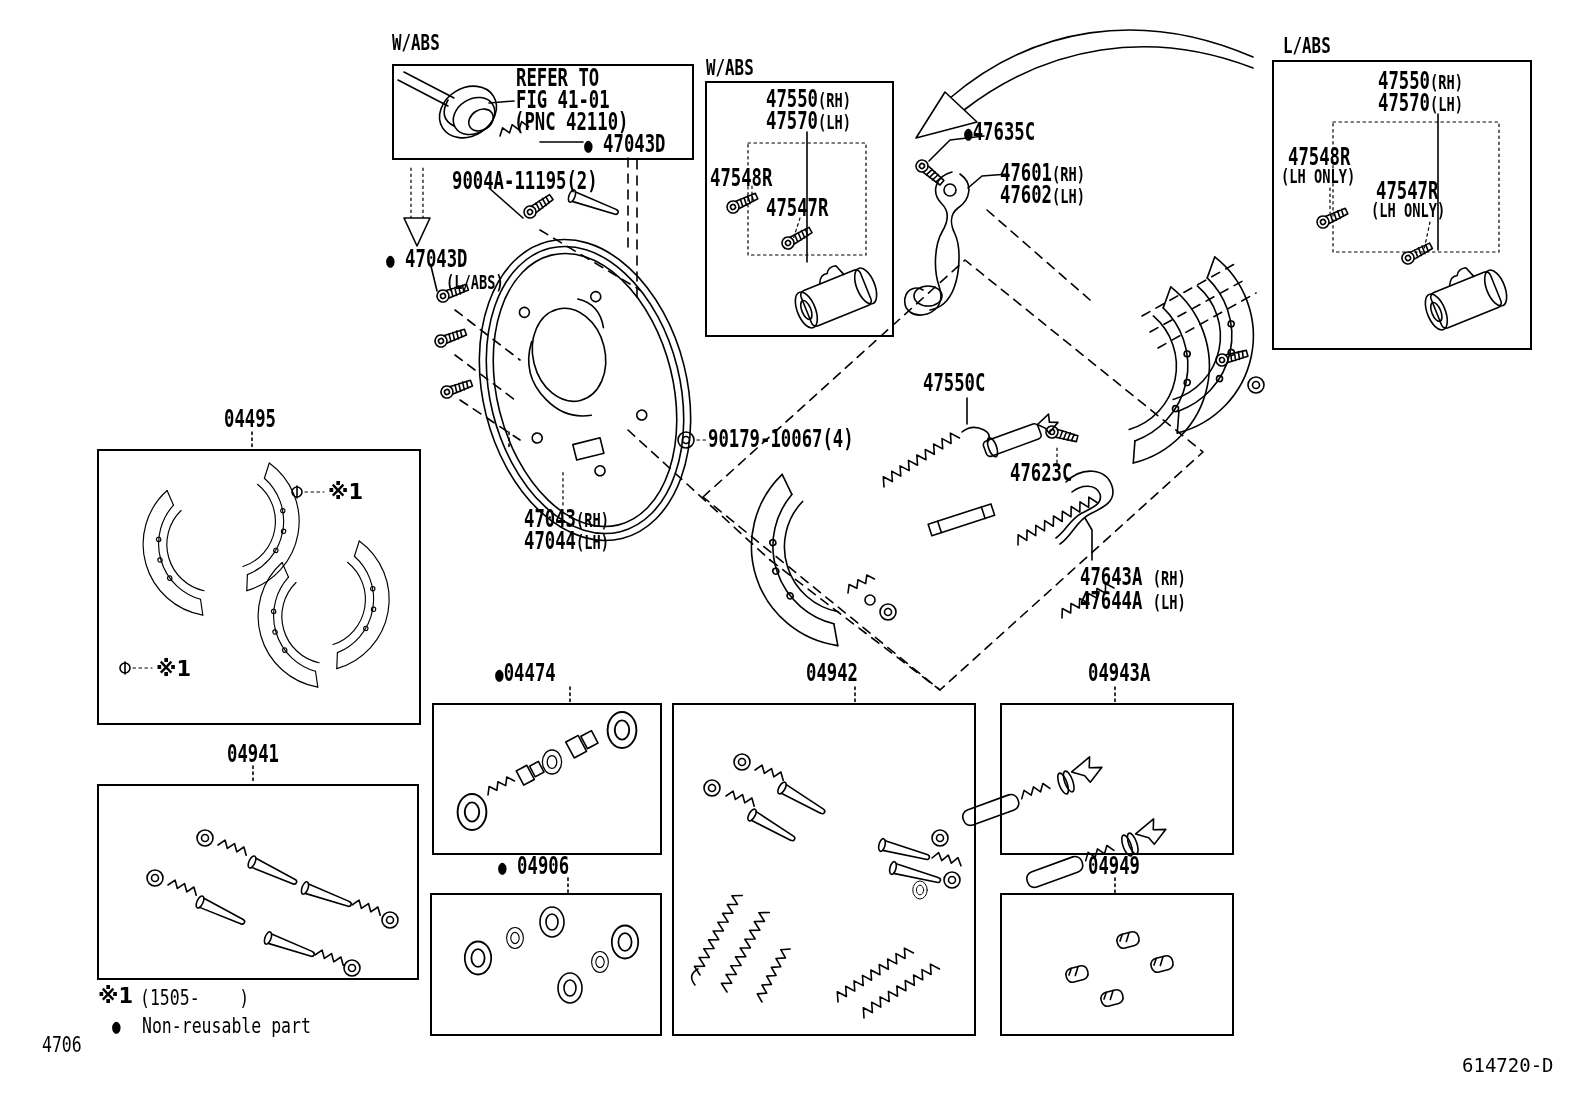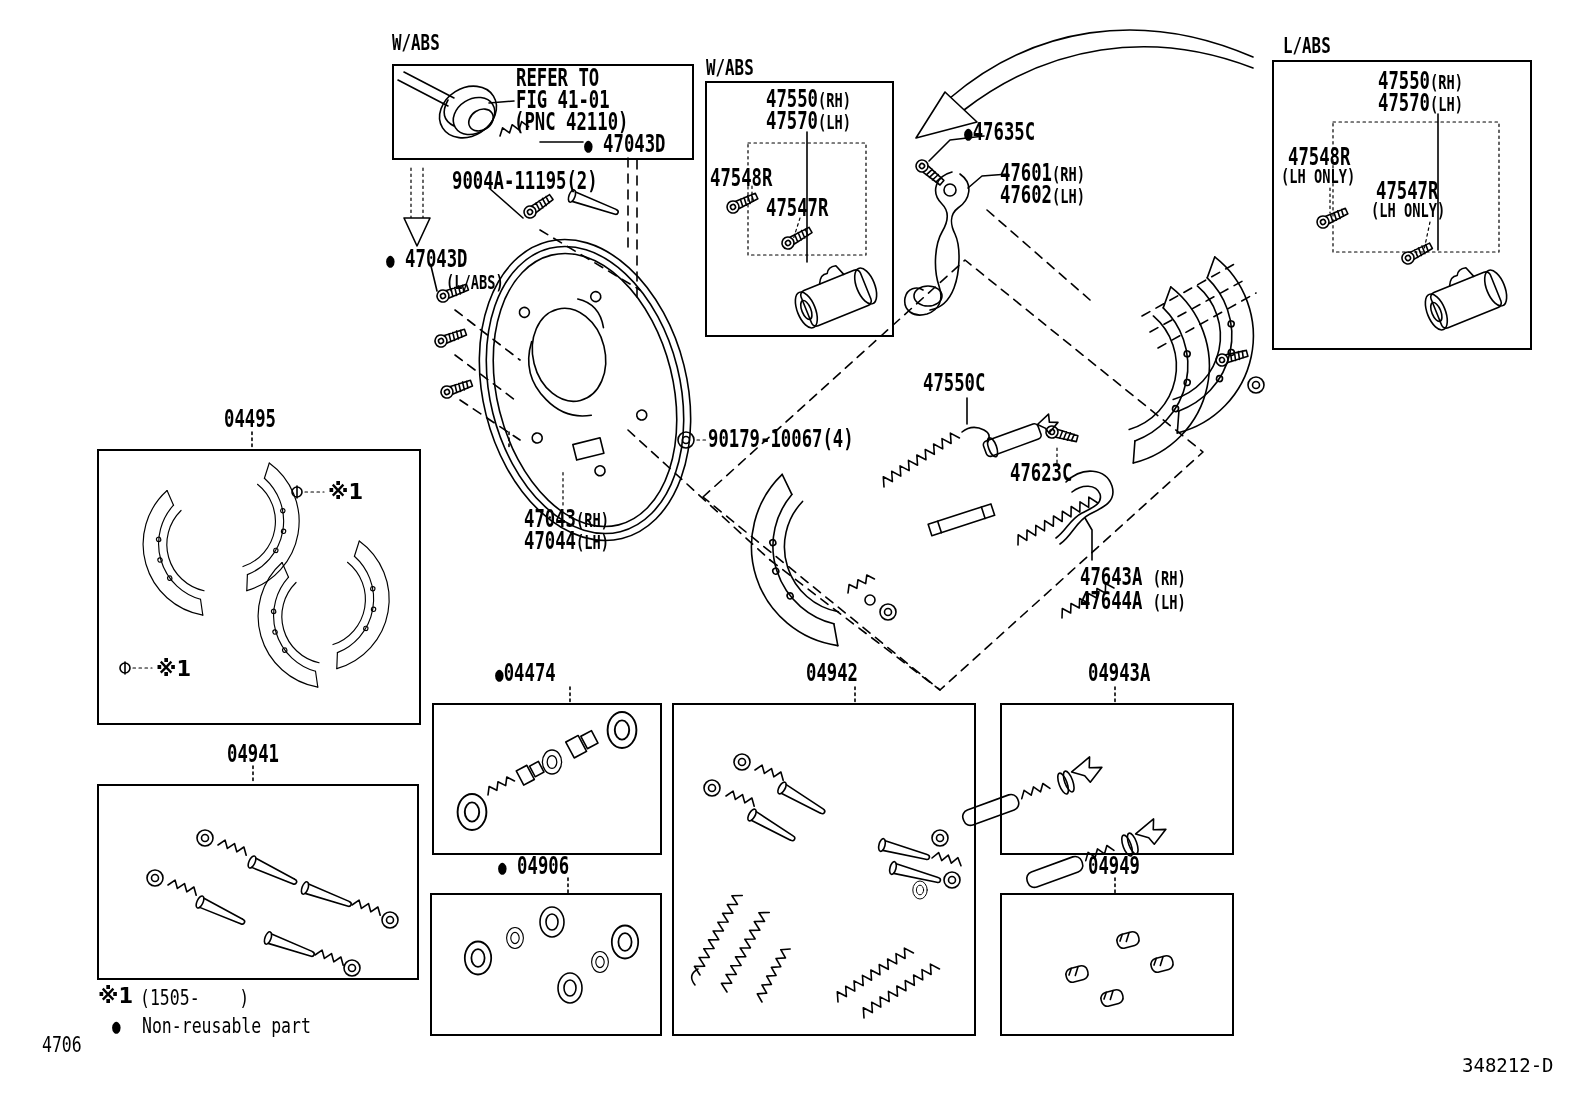--- a/index.html
+++ b/index.html
@@ -388,15 +388,15 @@
   <div class="lbl pt" style="left:1088px;top:854px">04949</div>
 
   <div class="lbl star" style="left:328px;top:482px">※1</div>
   <div class="lbl star" style="left:156px;top:659px">※1</div>
 
   <div class="lbl star" style="left:98px;top:986px">※1</div>
   <div class="lbl nt" style="left:140px;top:987px">(1505-    )</div>
   <div class="lbl pt" style="left:112px;top:1013px"><span class="blt">●</span></div>
   <div class="lbl nt" style="left:142px;top:1015px">Non-reusable part</div>
   <div class="lbl nt" style="left:42px;top:1034px">4706</div>
-  <div class="lbl code" style="left:1462px;top:1056px">348212-D</div>
+  <div class="lbl code" style="left:1462px;top:1056px">614720-D</div>
 
 </div>
 
 </body></html>

